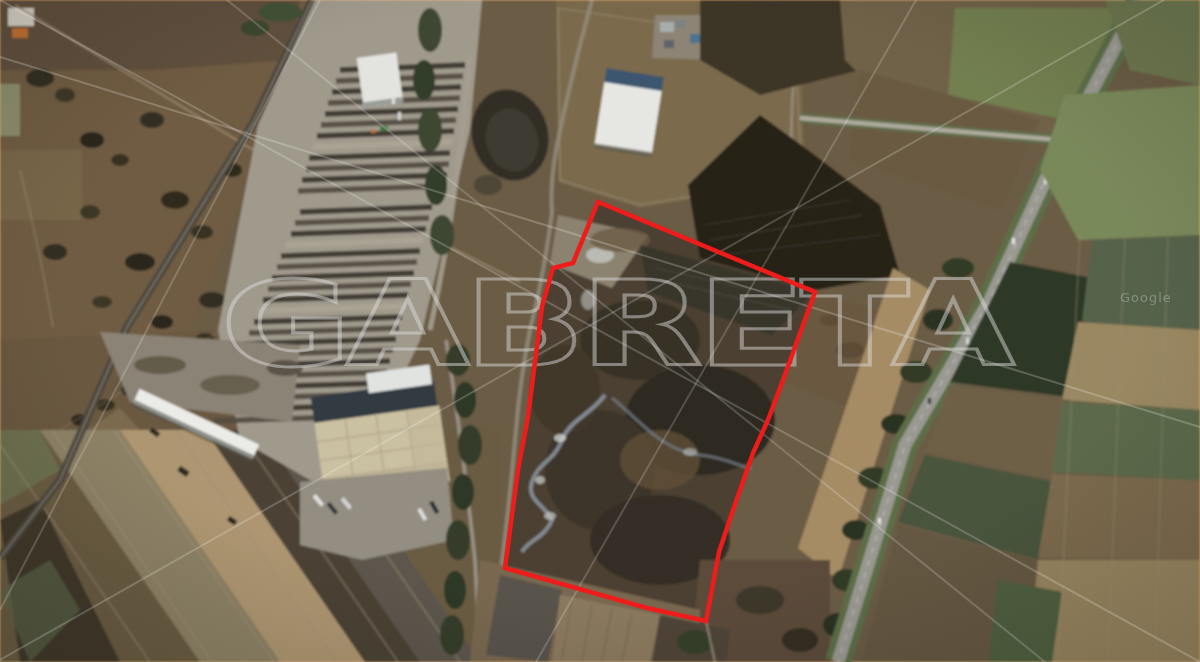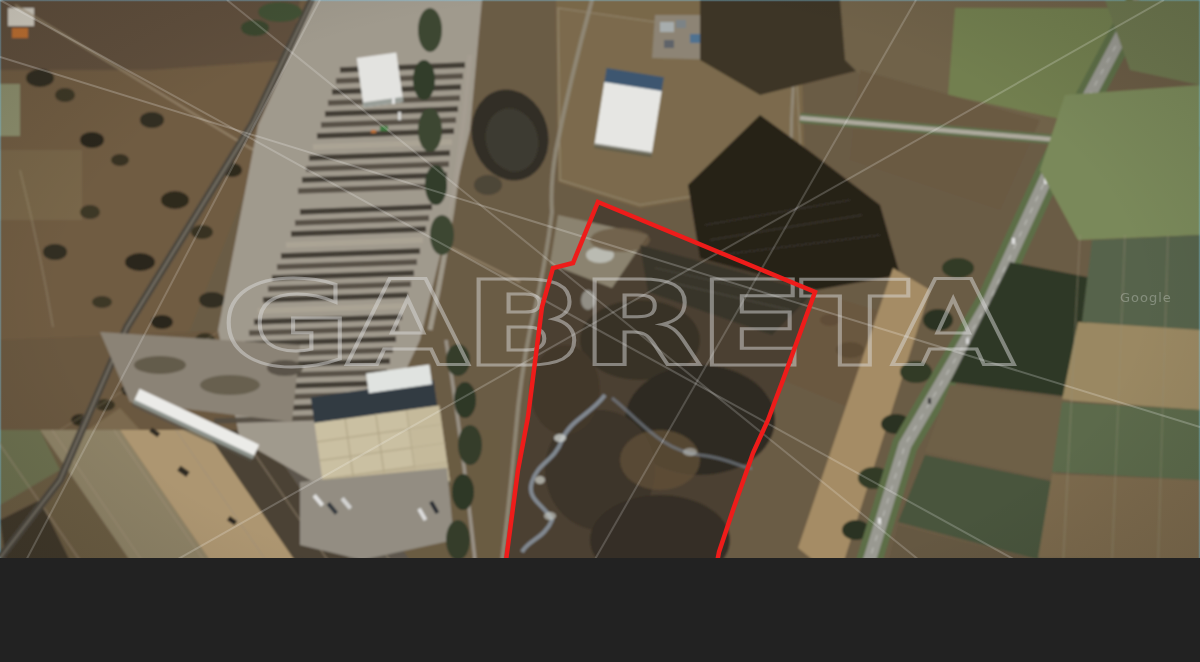--- a/index.html
+++ b/index.html
@@ -1,16 +1,16 @@
 <!DOCTYPE html>
 <html><head>
 <meta charset="utf-8">
 <style>
   html,body{margin:0;padding:0;background:#222;}
-  .stage{position:relative;width:1200px;height:558px;overflow:hidden;background:#7dd3fc;
+  .stage{position:relative;width:1200px;height:662px;overflow:hidden;background:#fdba74;
          font-family:"DejaVu Sans","Liberation Sans",sans-serif;}
   svg{display:block;}
   .wm-text{font-family:"DejaVu Sans","Liberation Sans",sans-serif;font-weight:bold;
            fill:none;stroke:#dedede;stroke-width:3px;opacity:.48;letter-spacing:-4px;}
   .credit{font-family:"DejaVu Sans","Liberation Sans",sans-serif;font-size:13px;
           fill:#ffffff;opacity:.27;letter-spacing:1px;}
   .parcel{fill:none;stroke-width:4.5px;stroke-linejoin:miter;}
 </style>
 </head>
 <body>

